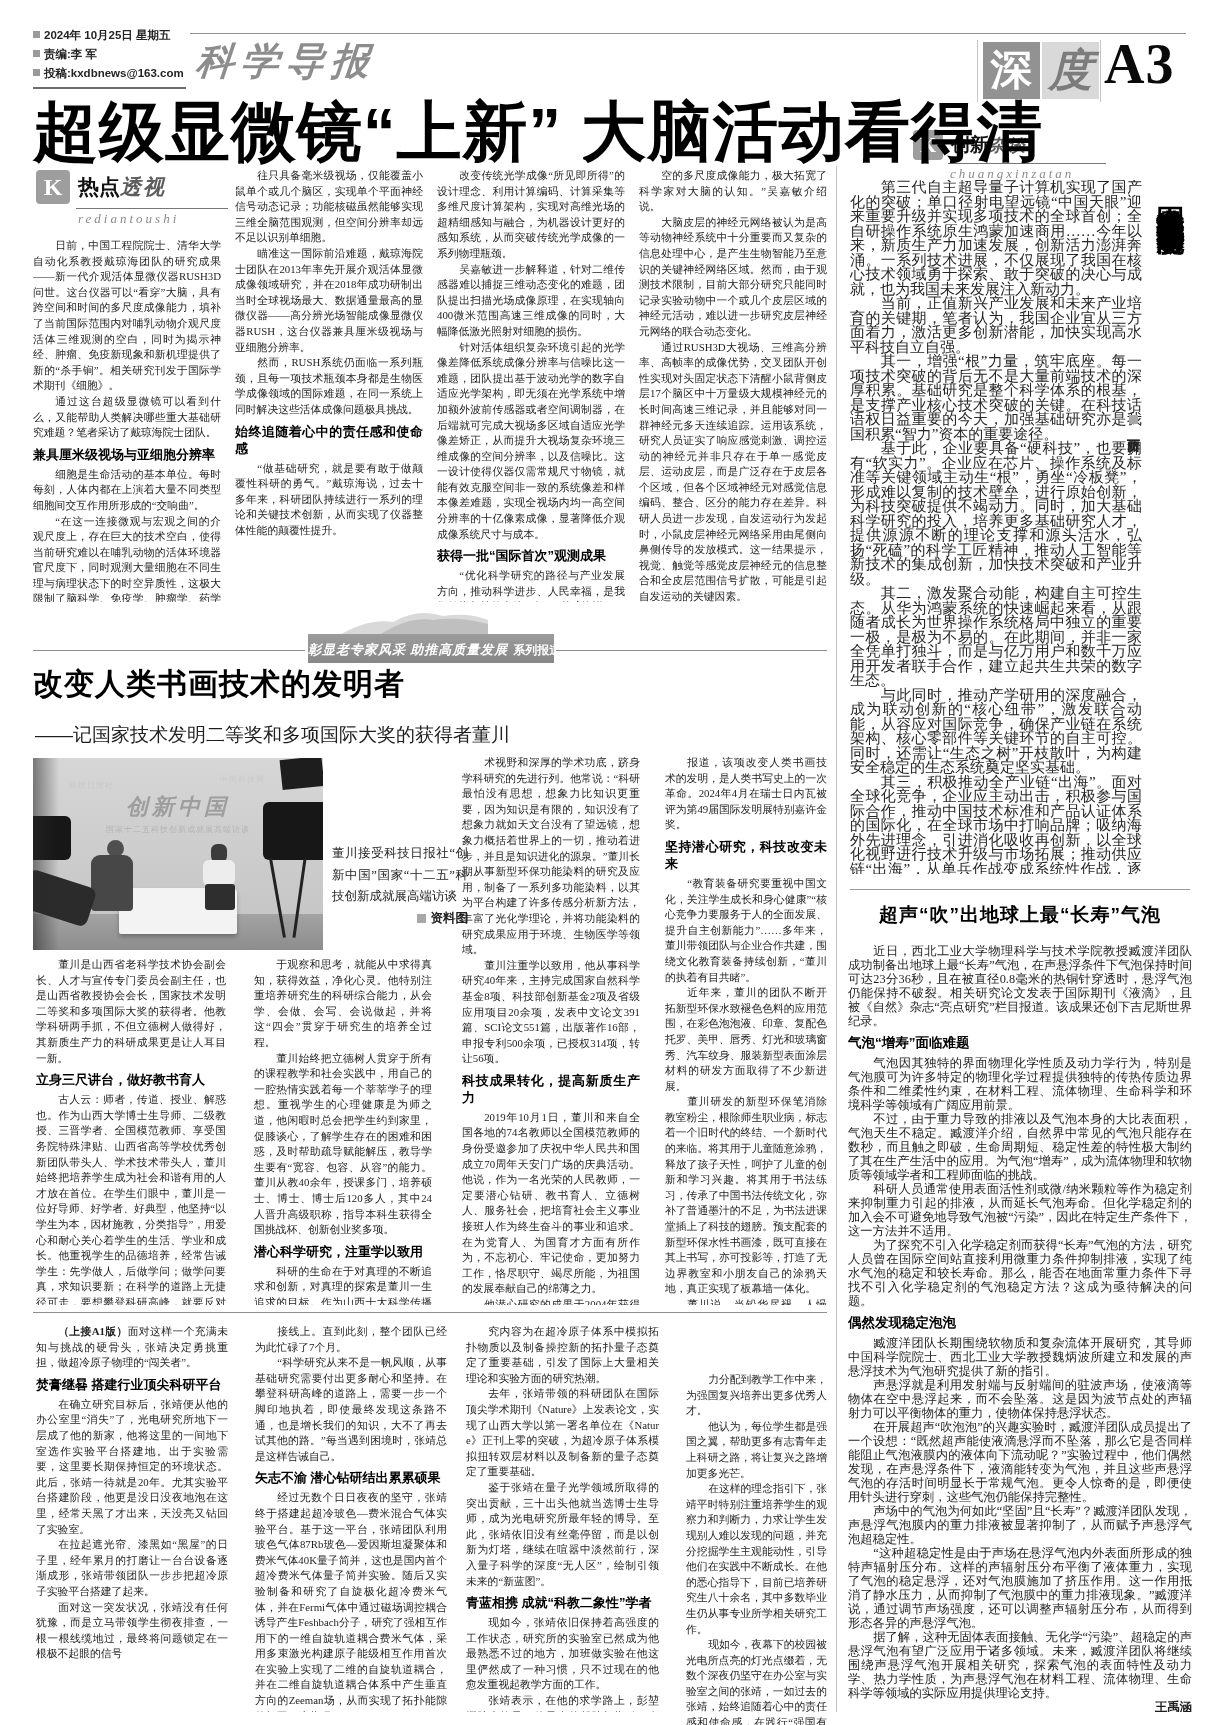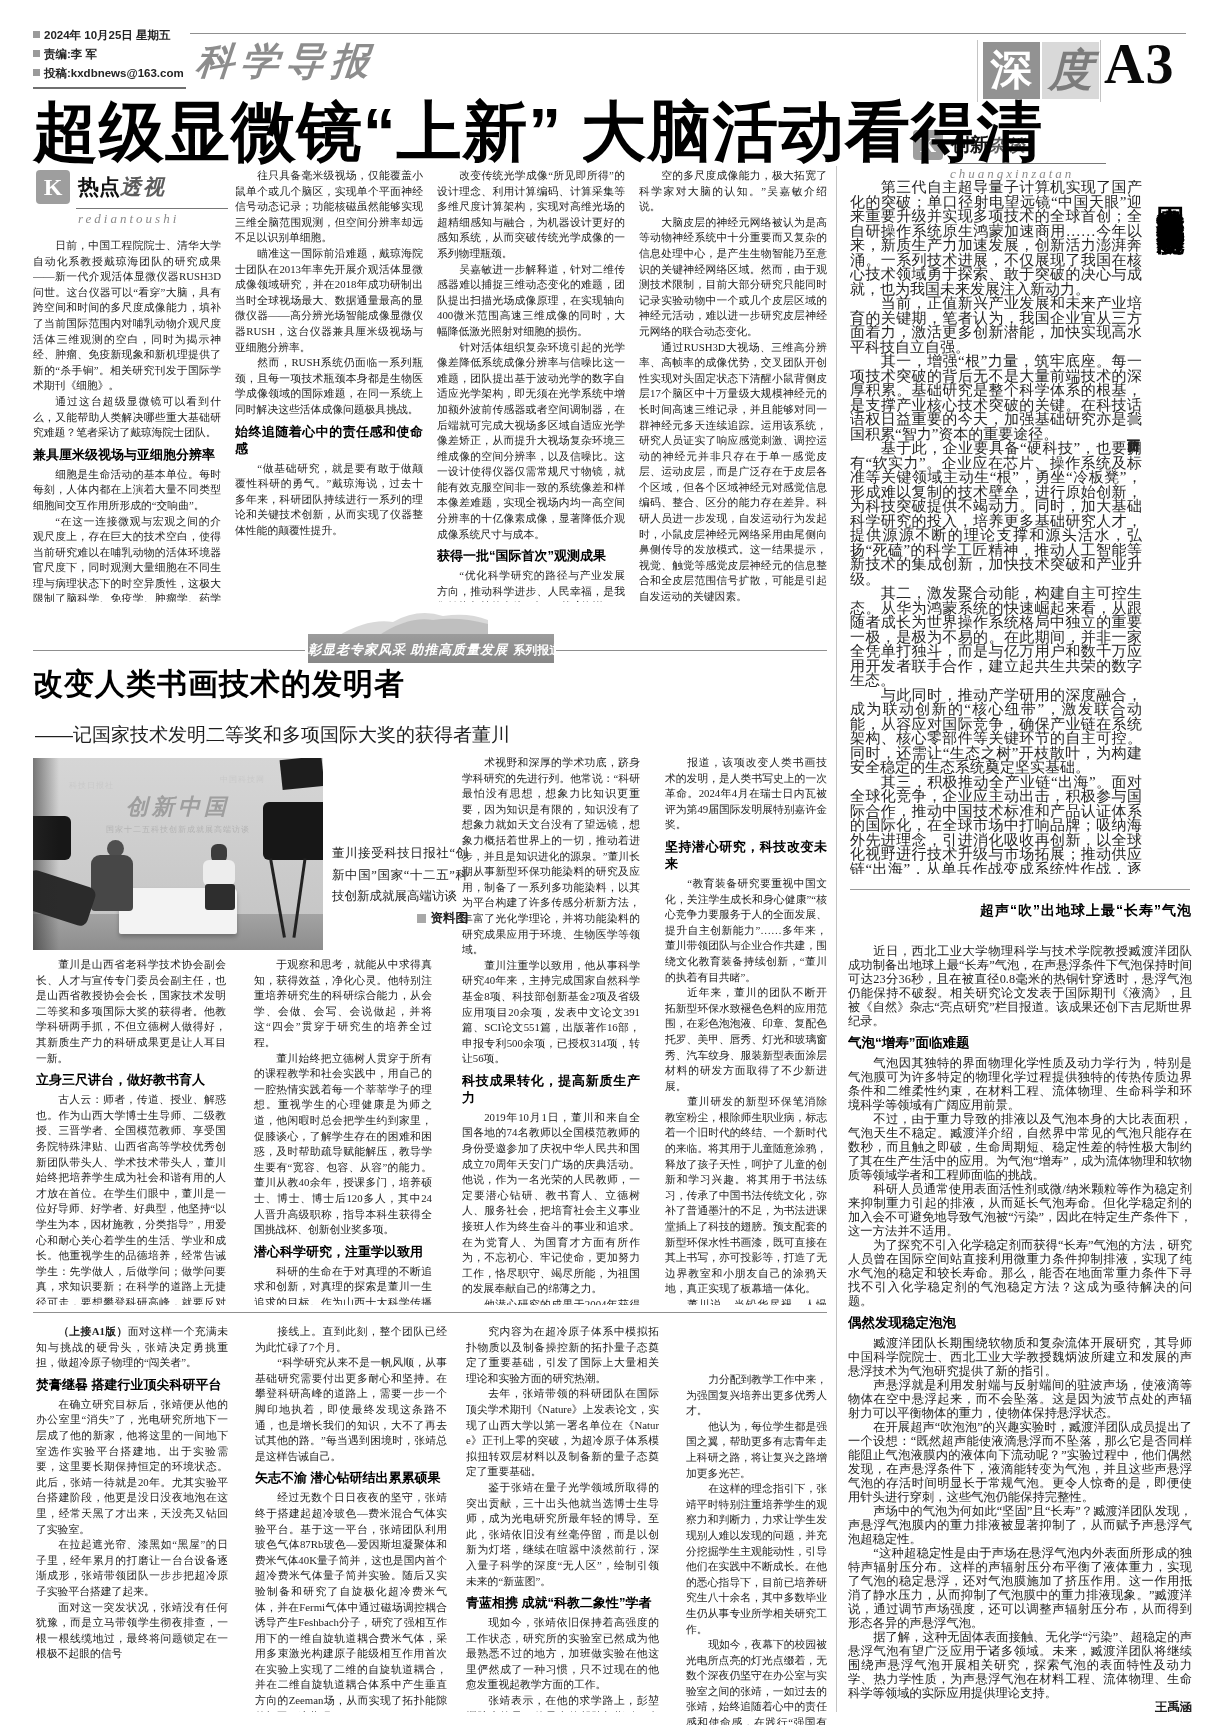--- a/index.html
+++ b/index.html
@@ -43,22 +43,22 @@
        text-indent:0;margin:5px 0 4px;color:#000;}
   .t-by{font-family:"Liberation Sans",sans-serif;font-weight:bold;text-align:right;text-indent:0;}
   
   .side-body{left:850px;top:180px;width:292px;height:694px;font-size:15px;line-height:14.5px;color:#262626;}
   .side-vtitle{left:1147px;top:184px;width:42px;height:655px;writing-mode:vertical-rl;text-orientation:upright;
                font-weight:bold;font-size:28px;letter-spacing:1px;color:#000;}
   .side-vby{left:1124px;top:415px;writing-mode:vertical-rl;text-orientation:upright;
             font-family:"Liberation Sans",sans-serif;font-weight:bold;font-size:13px;color:#222;}
   .vsq{display:inline-block;width:9px;height:9px;background:#a8a8a8;margin-bottom:5px;}
   
-  .bub-headline{left:848px;top:902px;width:344px;text-align:right;font-family:"Liberation Sans",sans-serif;
-                font-weight:900;font-size:14px;letter-spacing:1px;color:#000;white-space:nowrap;}
+  .bub-headline{left:848px;top:902px;width:344px;text-align:center;font-family:"Liberation Sans",sans-serif;
+                font-weight:900;font-size:19px;letter-spacing:1px;color:#000;white-space:nowrap;}
   .bub-body{left:848px;top:944px;width:344px;height:768px;font-size:12.3px;line-height:14px;color:#1d1d1d;}
   .bub-body .t-h{font-size:13.5px;margin:6px 0 5px;}
   
   .banner{left:308px;top:634px;width:246px;height:29px;background:linear-gradient(#9c9c9c,#878787);
           color:#fff;text-align:center;line-height:29px;white-space:nowrap;}
   .banner .scr{font-style:italic;font-weight:bold;font-size:13px;letter-spacing:1px;}
   .banner .lbl{font-family:"Liberation Sans",sans-serif;font-weight:bold;font-size:12px;margin-left:5px;}
   
   .photo{left:33px;top:758px;width:290px;height:192px;background:linear-gradient(#d6d6d6,#c3c3c3);overflow:hidden;}
   .ph-floor{position:absolute;left:0;bottom:0;width:100%;height:36px;background:linear-gradient(#a3a3a3,#8d8d8d);}

